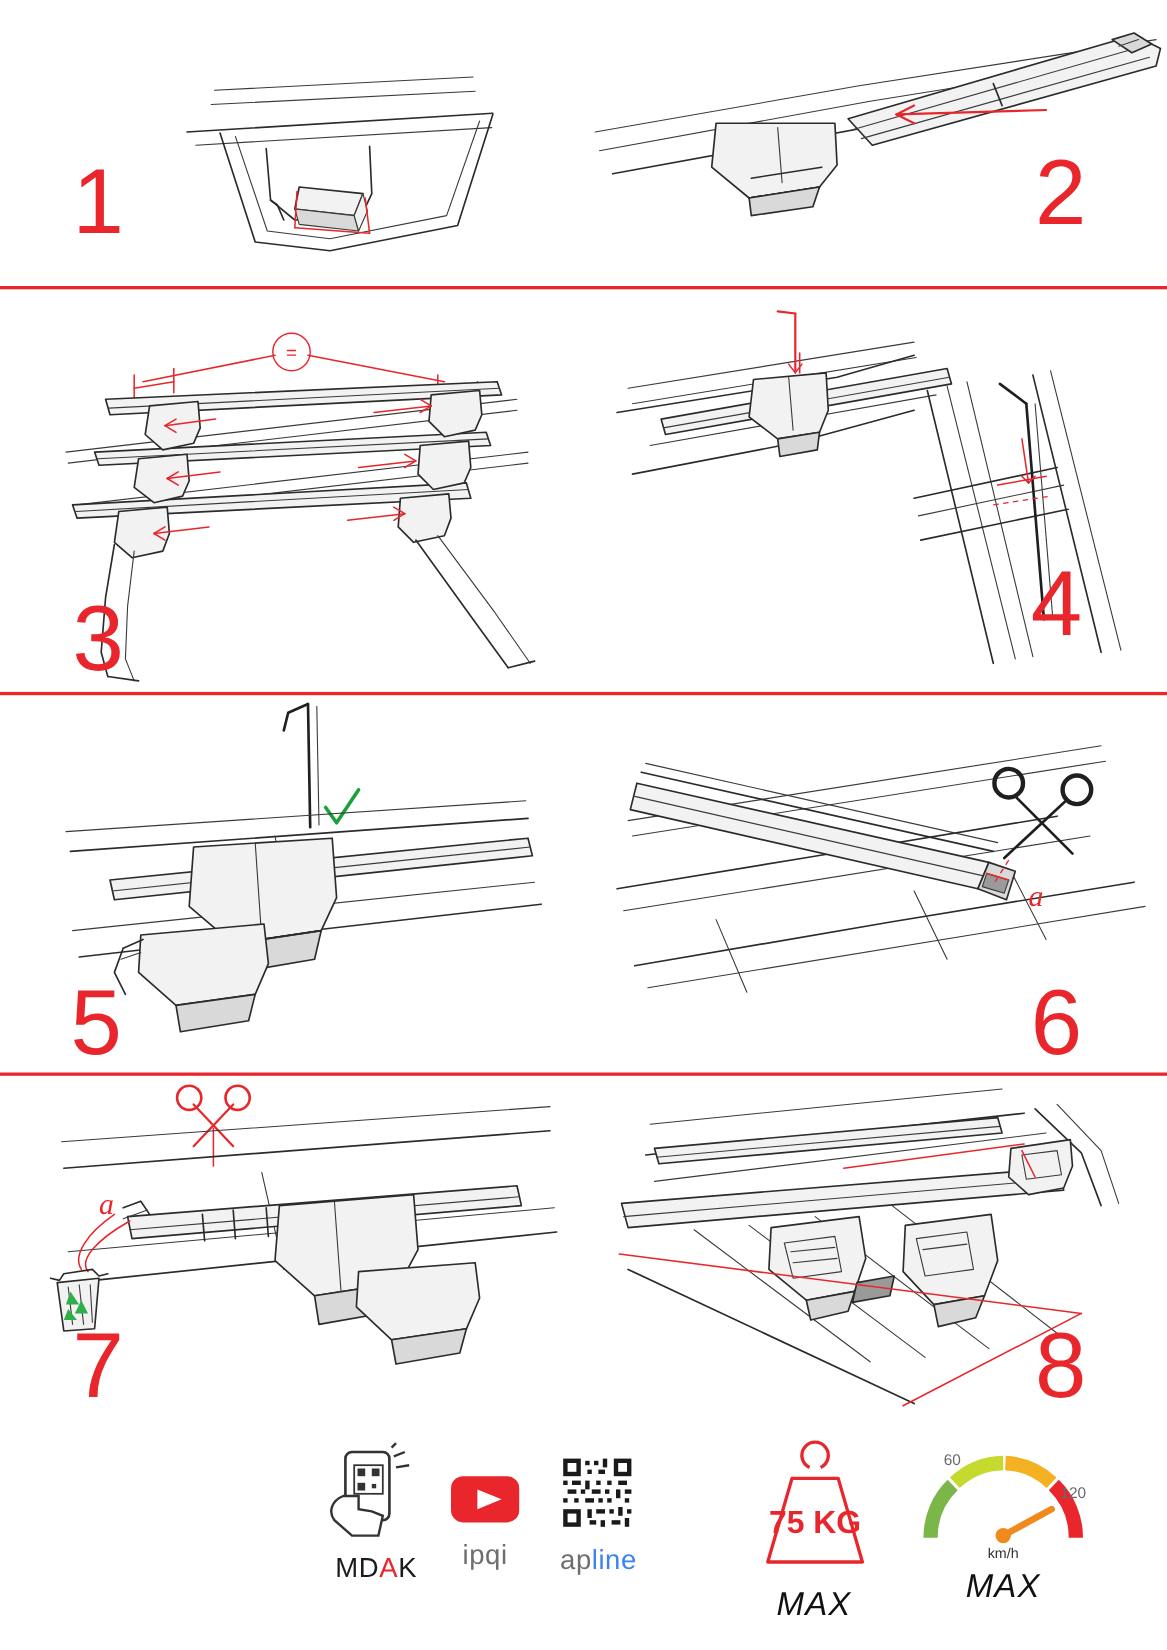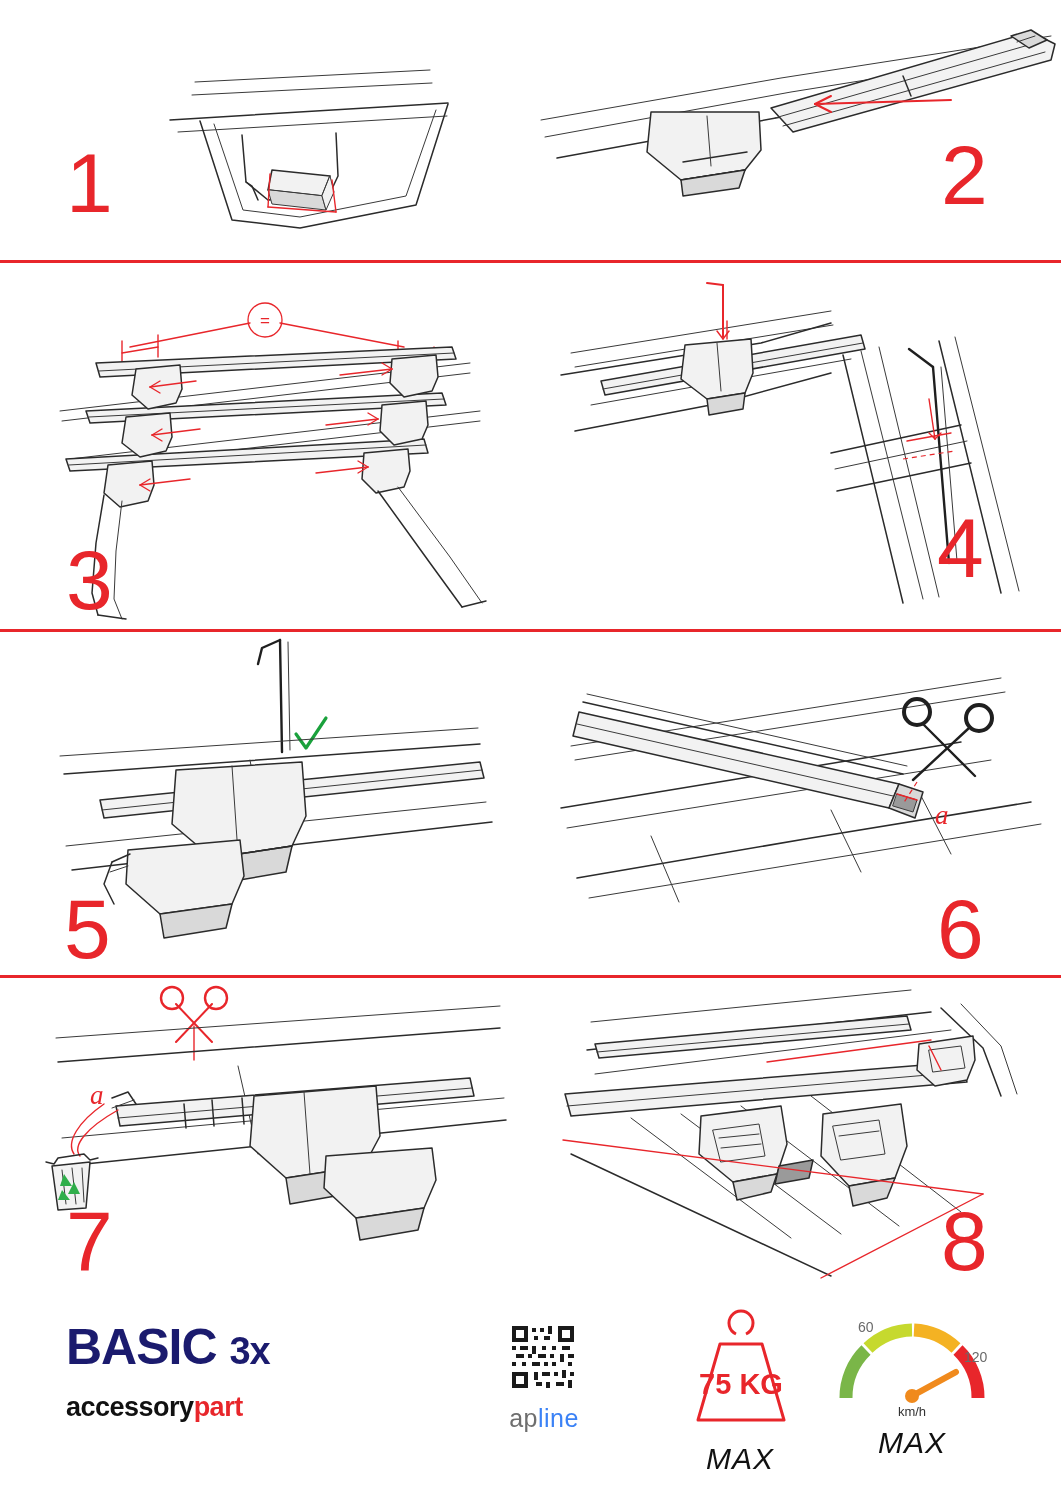--- a/index.html
+++ b/index.html
@@ -500,31 +500,44 @@
         <path class="rd" d="M452 216 L290 300"></path>
         <path class="rd" d="M236 84 L400 62"></path>
         <path class="rd" d="M398 68 L410 92"></path>
       </svg>
     </div>
     <div class="step-num" style="left:410px;top:228px;">8</div>
   </div>
 
   <div class="footer">
 
-    <div class="brand-block">
-      <div class="brand-basic">
-        <span>BASIC</span>
-        <span class="x">3x</span>
-      </div>
-      <div class="brand-accessory">
-        <span>accessory</span><span class="part">part</span>
-      </div>
-    </div>
-
-
+
+    <div class="logo-col" style="left:282px;top:26px;width:120px;">
+      <svg width="120" height="86" viewBox="0 0 120 86">
+        <rect x="32" y="4" width="40" height="62" rx="6" fill="#ffffff" stroke="#333333" stroke-width="2.4"></rect>
+        <rect x="40" y="16" width="26" height="26" fill="none" stroke="#333333" stroke-width="1.6"></rect>
+        <rect x="43" y="19" width="7" height="7" fill="#333333"></rect>
+        <rect x="56" y="19" width="7" height="7" fill="#333333"></rect>
+        <rect x="43" y="32" width="7" height="7" fill="#333333"></rect>
+        <rect x="56" y="33" width="4" height="4" fill="#333333"></rect>
+        <path d="M30 44 C 20 48, 16 58, 22 66 L38 80 L62 80 L66 62 L56 58 L44 56 L44 44 Z" fill="#ffffff" stroke="#333333" stroke-width="2.2"></path>
+        <path d="M76 8 L86 4" stroke="#333333" stroke-width="2.2"></path>
+        <path d="M78 18 L90 16" stroke="#333333" stroke-width="2.2"></path>
+        <path d="M74 0 L78 -4" stroke="#333333" stroke-width="2.2"></path>
+      </svg>
+      <div class="logo-cap dark"><span>MD</span><span class="accent">A</span><span>K</span></div>
+    </div>
+
+    <div class="logo-col" style="left:386px;top:44px;width:110px;">
+      <svg width="110" height="56" viewBox="0 0 110 56">
+        <rect x="24" y="8" width="62" height="42" rx="11" fill="#e8262b"></rect>
+        <path d="M48 20 L70 29 L48 38 Z" fill="#ffffff"></path>
+      </svg>
+      <div class="logo-cap">ipqi</div>
+    </div>
 
     <div class="logo-col" style="left:474px;top:30px;width:140px;">
       <svg width="140" height="74" viewBox="0 0 140 74">
         <rect x="36" y="4" width="66" height="66" fill="#ffffff"></rect>
         <g fill="#1a1a1a">
           <rect x="38" y="6" width="16" height="16"></rect>
             <rect x="42" y="10" width="8" height="8" fill="#ffffff"></rect>
           <rect x="84" y="6" width="16" height="16"></rect>
             <rect x="88" y="10" width="8" height="8" fill="#ffffff"></rect>
           <rect x="38" y="52" width="16" height="16"></rect>

